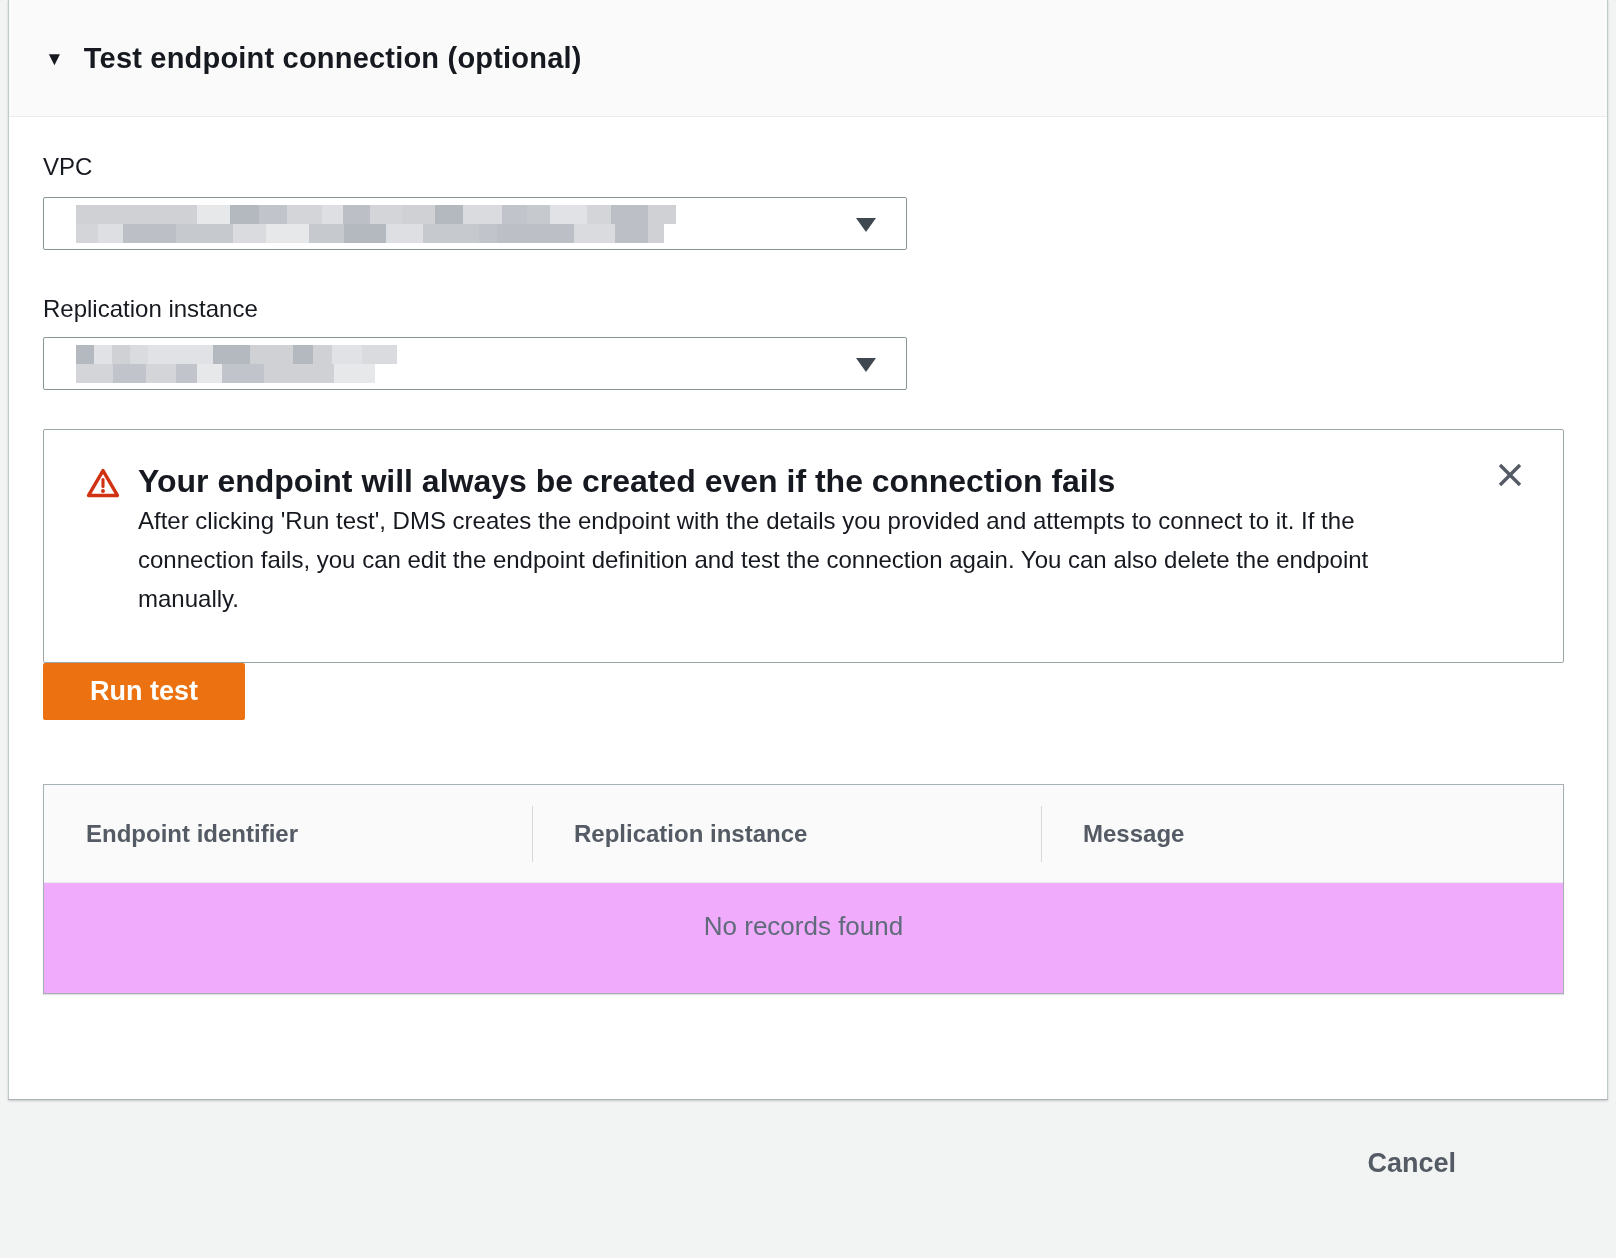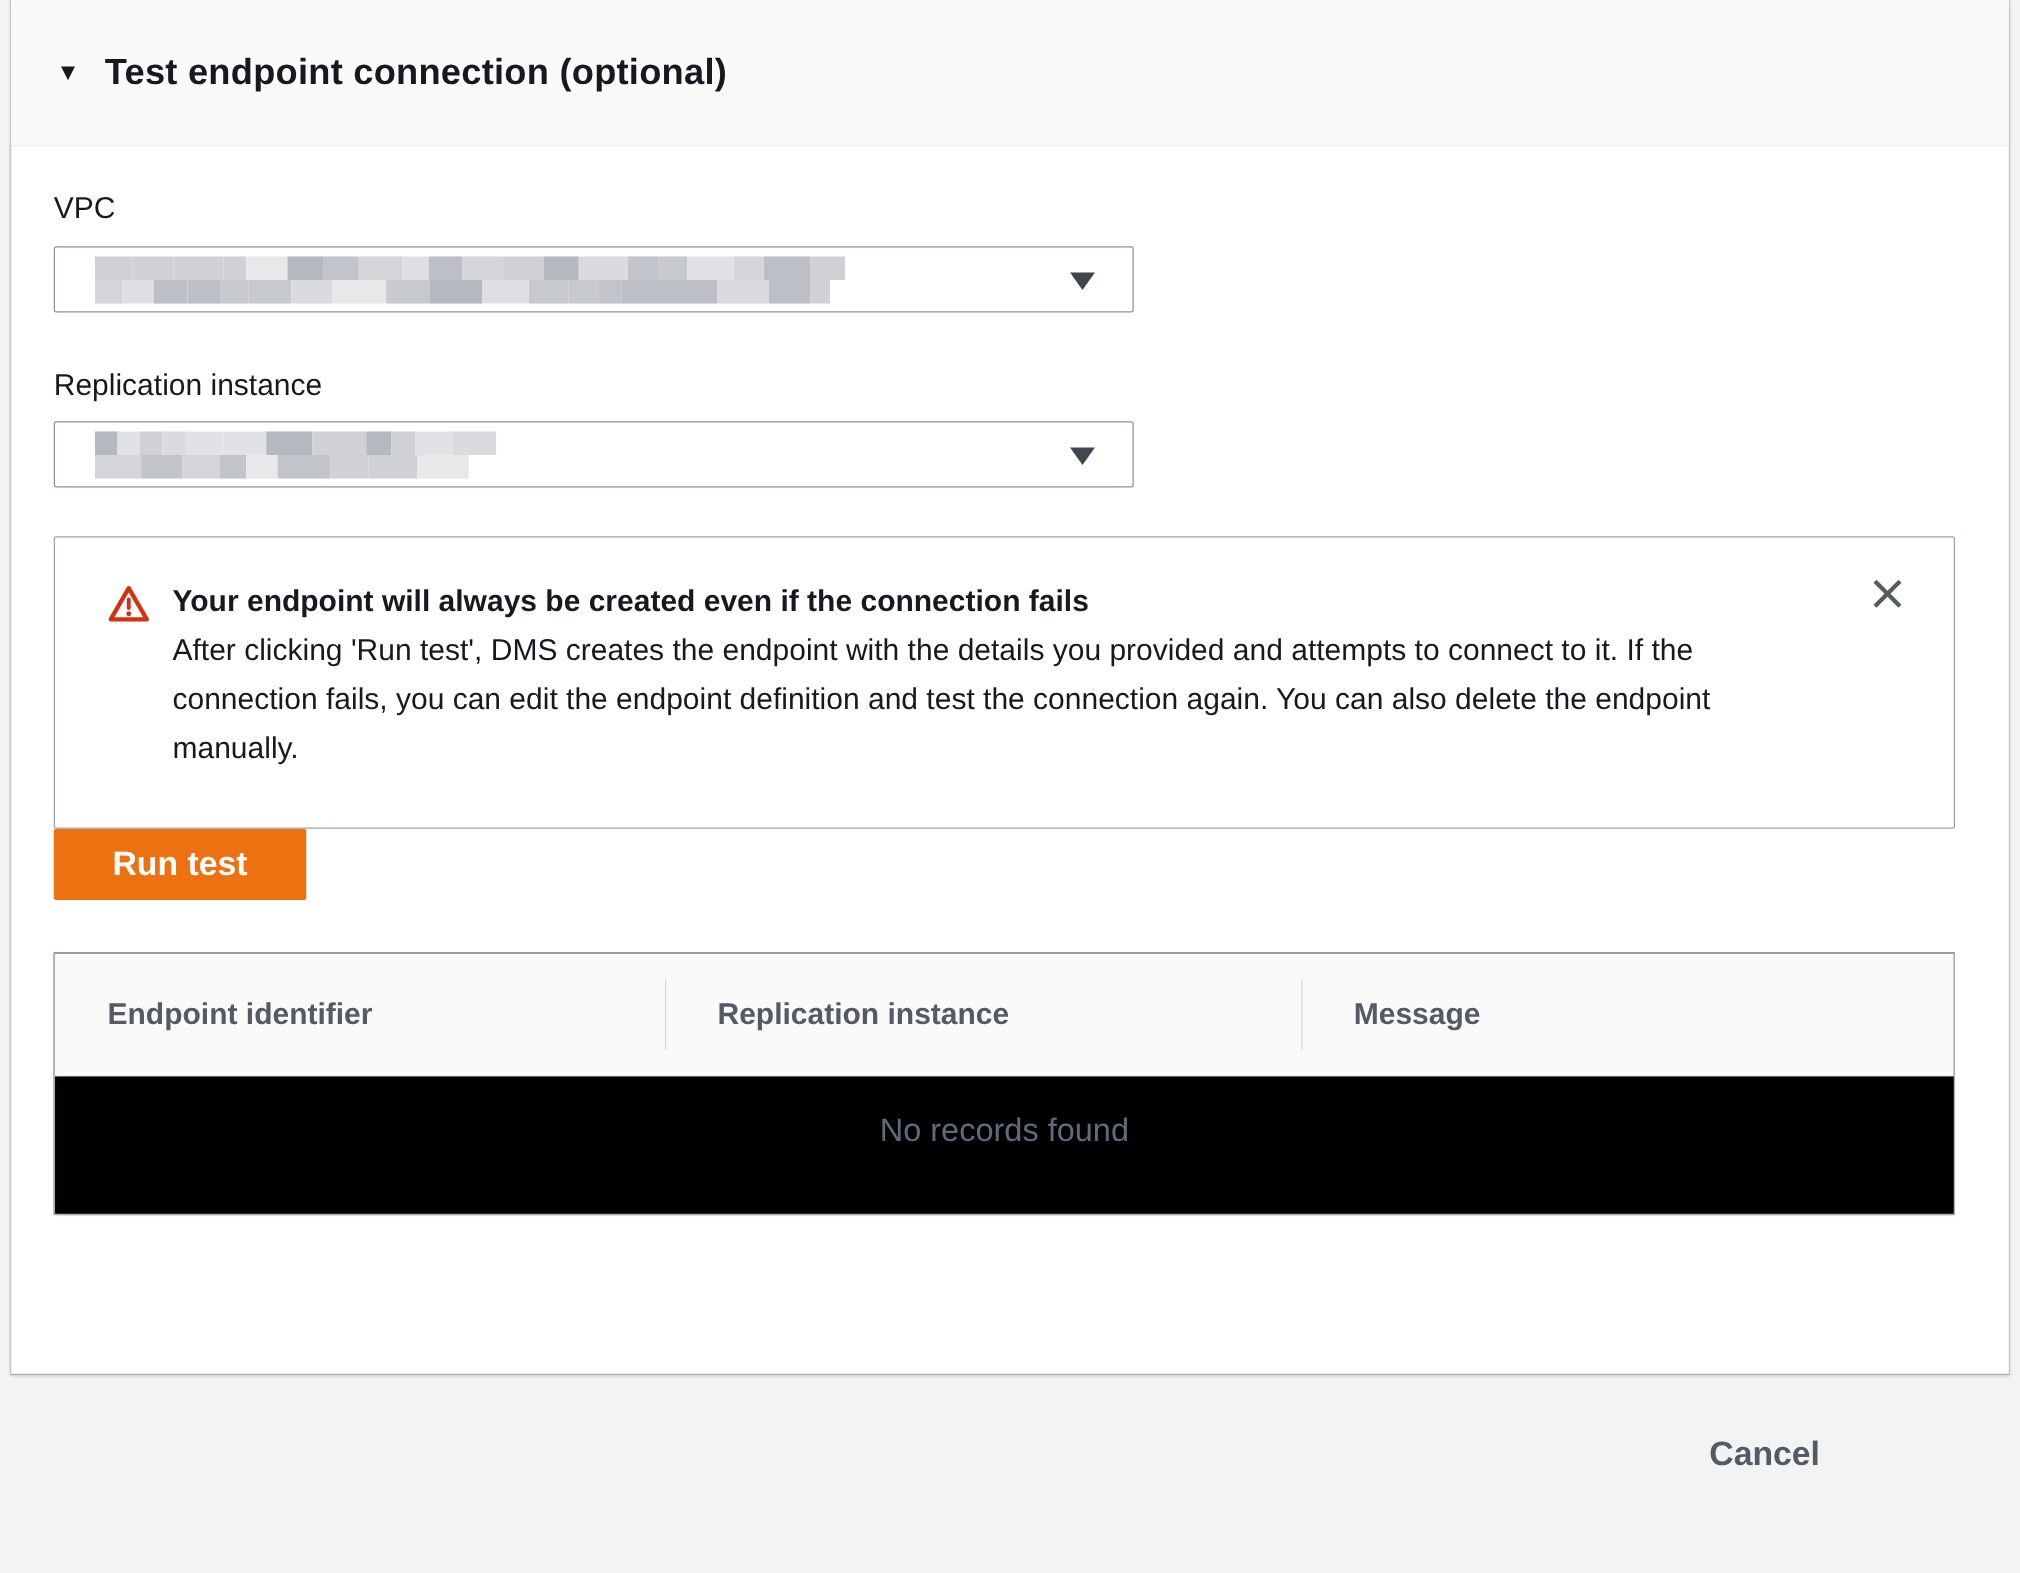--- a/index.html
+++ b/index.html
@@ -89,21 +89,21 @@
     border: 1px solid #9aa5a8;
     border-radius: 2px;
     position: relative;
     padding: 32px 90px 30px 42px;
     display: flex;
     align-items: flex-start;
   }
   .alert-icon { flex: 0 0 auto; margin-top: 5px; margin-right: 18px; }
   .alert-text { width: 1305px; }
   .alert-title {
-    font-size: 24px;
+    font-size: 32px;
     font-weight: bold;
     line-height: 39px;
     color: #16191f;
   }
   .alert-body {
     font-size: 24px;
     line-height: 39px;
     color: #16191f;
   }
   .alert-close {
@@ -126,24 +126,24 @@
     border: none;
     border-radius: 2px;
     height: 57px;
     padding: 0 47px;
     cursor: pointer;
   }
   .run-test { }
 
   
   .results-table {
-    margin-top: 42px;
+    margin-top: 64px;
     width: 1521px;
     border: 1px solid #a7b1b5;
-    background: #000000;
+    background: #f0abfc;
     box-shadow: 0 1px 1px rgba(0,0,0,.12);
   }
   .table-head {
     display: flex;
     height: 98px;
     background: #fafafa;
     border-bottom: 1px solid #eaeded;
     align-items: center;
   }
   .th {

